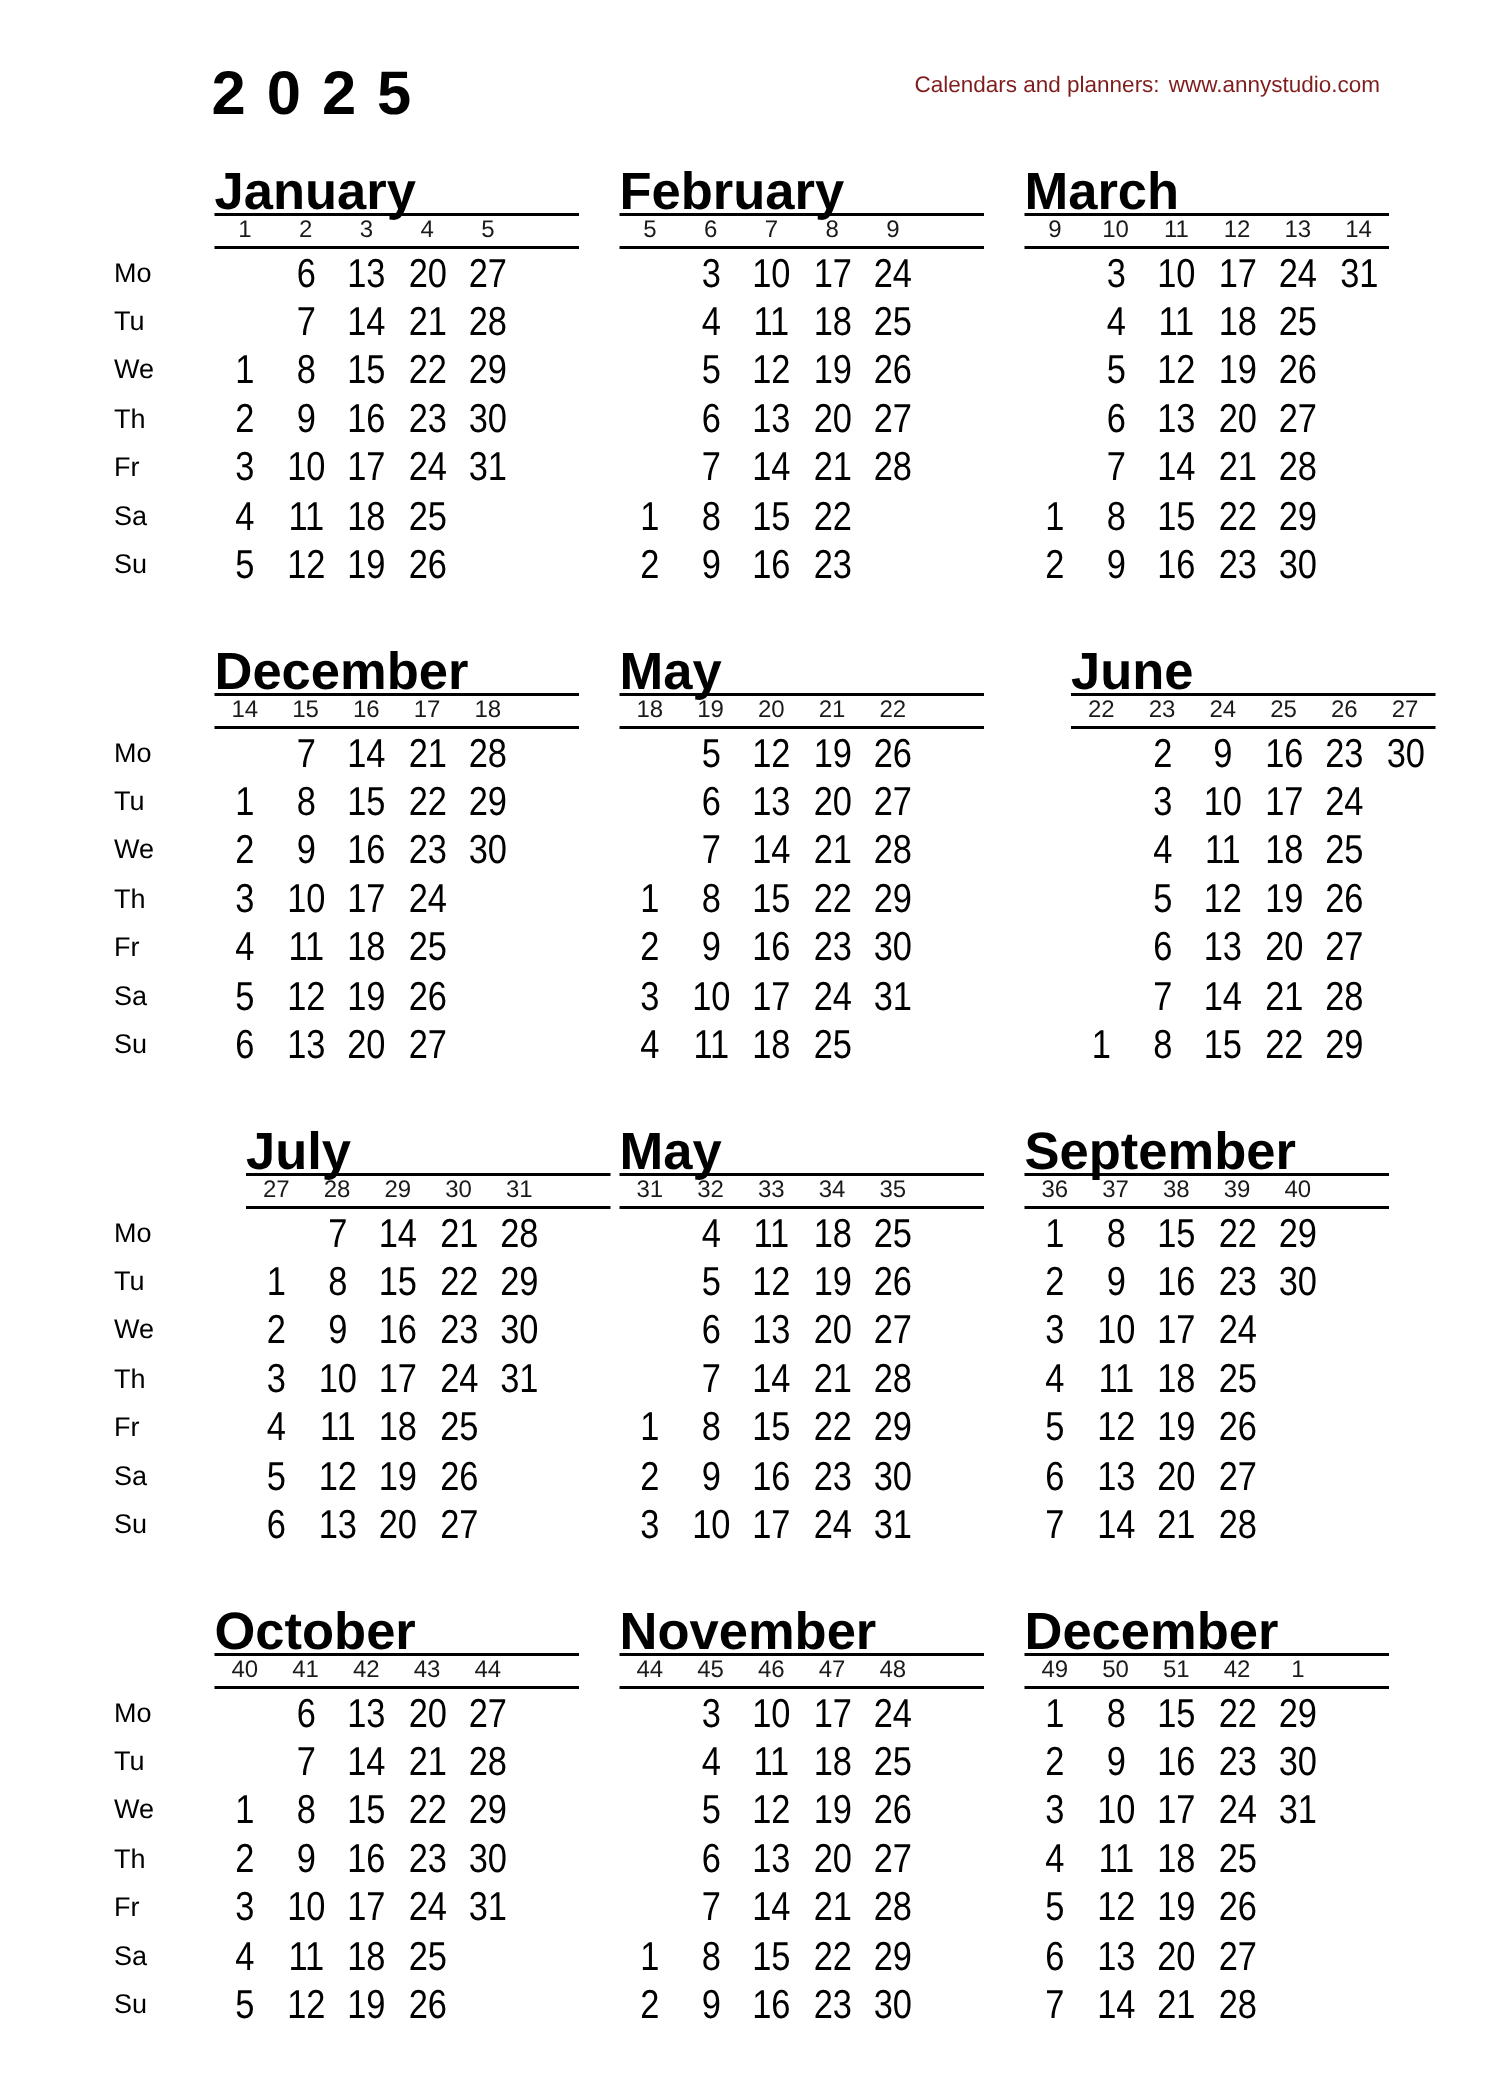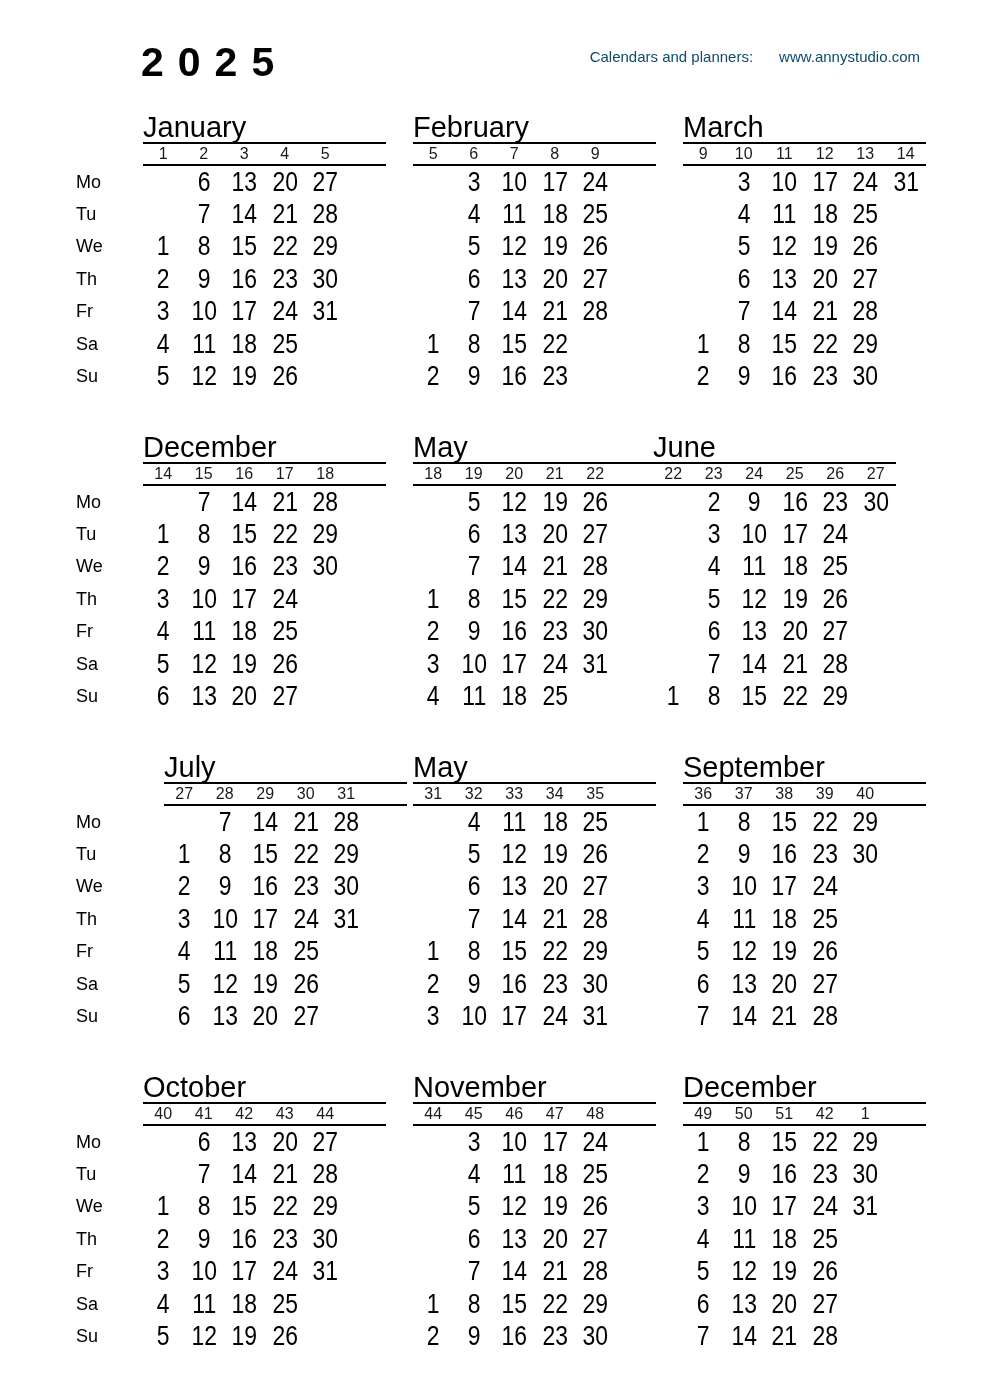--- a/index.html
+++ b/index.html
@@ -8,34 +8,34 @@
     font-family:"Liberation Sans","DejaVu Sans",sans-serif;
     position:relative; overflow:hidden; color:#000;
   }
   .year-title {
     position:absolute; left:141px; top:42px;
     font-size:41px; font-weight:700; letter-spacing:14px; line-height:1;
     white-space:nowrap;
   }
   .site-info {
     position:absolute; top:48px; right:80px;
-    font-size:15px; color:#0c4a6e; display:flex; gap:26px; white-space:nowrap;
+    font-size:15px; color:#7f1d1d; display:flex; gap:6px; white-space:nowrap;
   }
   .cal-row { position:absolute; left:0; width:1000px; height:300px; }
   .weekday-col {
     position:absolute; left:76px; top:54px;
     display:grid; grid-auto-rows:32.4px;text-align:center;
   }
   .weekday-label {
     display:flex; align-items:center;
     font-size:18px; color:#000;
   }
   .month-block { position:absolute; top:0; width:243px; }
   .month-title {
-    font-size:29px; font-weight:400; height:30px; line-height:31px;
+    font-size:35px; font-weight:700; height:30px; line-height:31px;
     white-space:nowrap; letter-spacing:0;
   }
   .week-row {
     border-top:2px solid #000; border-bottom:2px solid #000;
     display:grid; grid-template-columns:repeat(6,1fr);
     height:20px; align-items:center;
   }
   .week-num { text-align:center; font-size:16px; color:#1a1a1a; }
   .day-grid {
     display:grid; grid-template-columns:repeat(6,1fr); grid-auto-rows:32.4px;
@@ -345,21 +345,21 @@
           <div class="day-cell">31</div>
           <div class="day-cell"></div>
           <div class="day-cell">4</div>
           <div class="day-cell">11</div>
           <div class="day-cell">18</div>
           <div class="day-cell">25</div>
           <div class="day-cell"></div>
           <div class="day-cell"></div>
         </div>
       </div>
-      <div class="month-block" style="left: 653px;">
+      <div class="month-block" style="left: 714px;">
         <div class="month-title">June</div>
         <div class="week-row">
           <div class="week-num">22</div>
           <div class="week-num">23</div>
           <div class="week-num">24</div>
           <div class="week-num">25</div>
           <div class="week-num">26</div>
           <div class="week-num">27</div>
         </div>
         <div class="day-grid">

